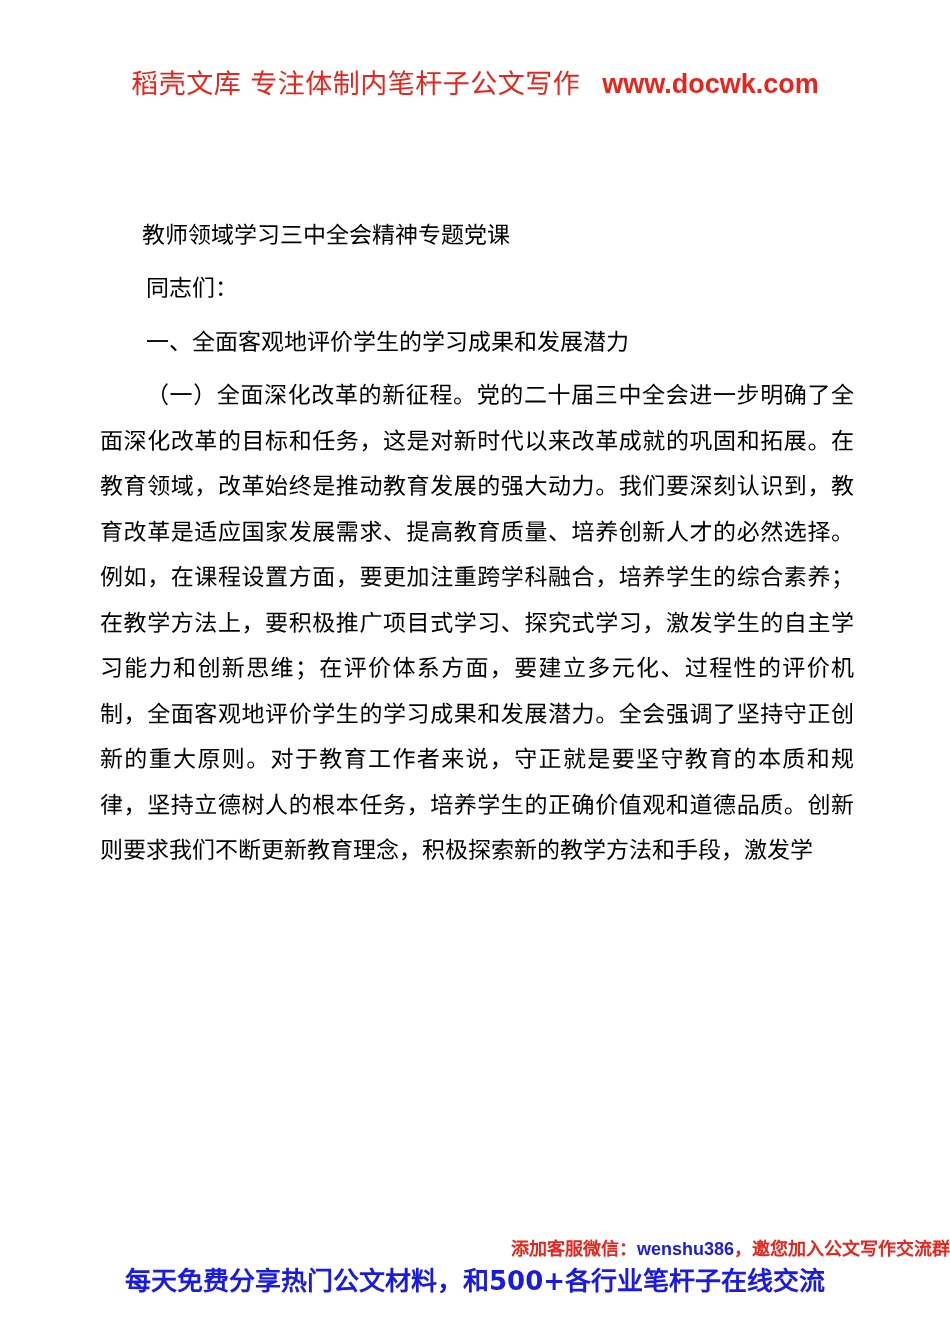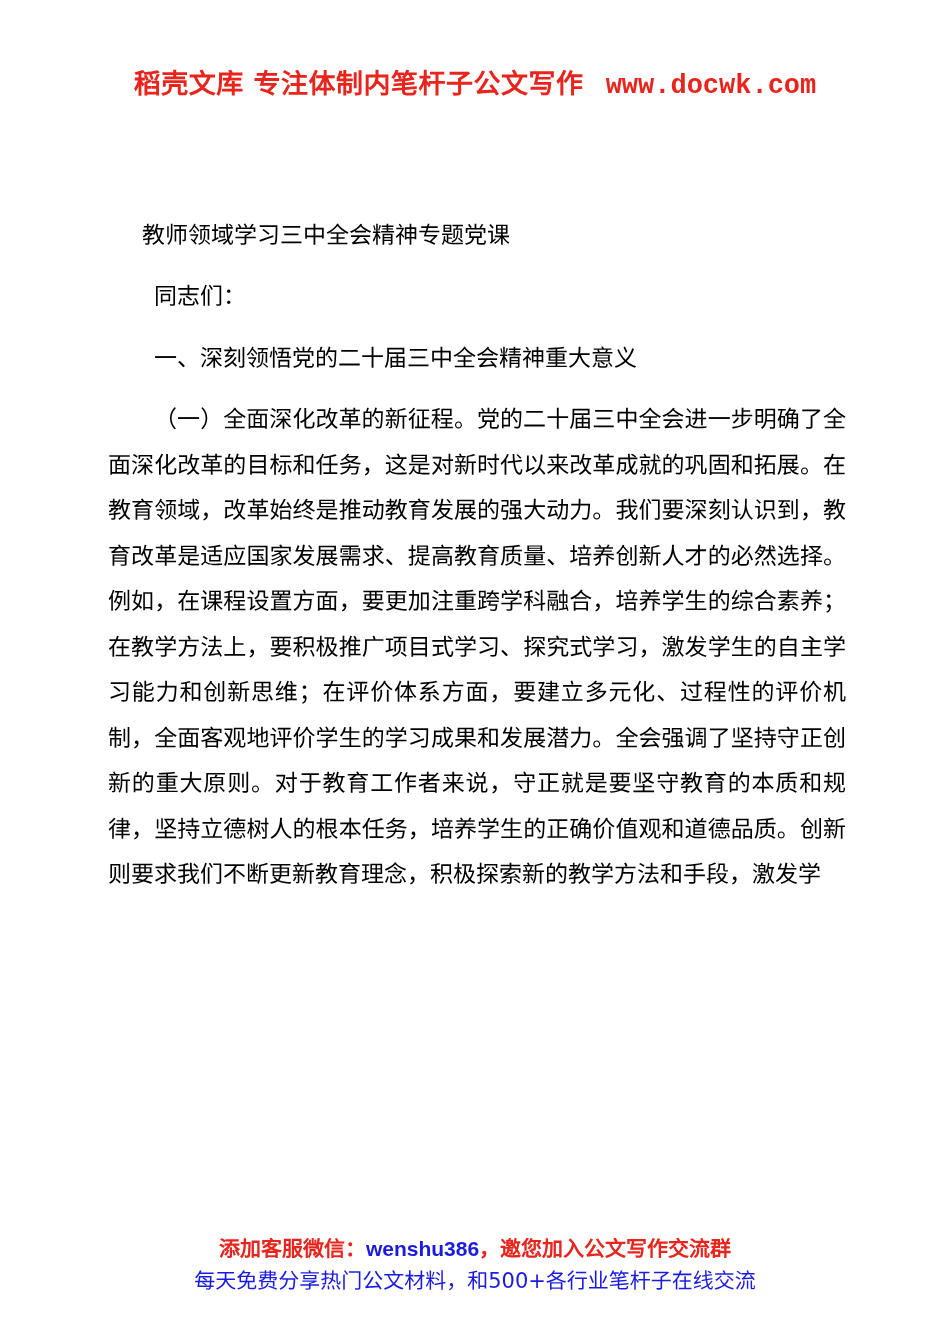--- a/index.html
+++ b/index.html
@@ -23,30 +23,30 @@
   .header-band {
     position: absolute;
     top: 62px;
     left: 0;
     width: 950px;
     text-align: center;
     white-space: nowrap;
   }
   .header-cn {
     font-size: 27px;
-    font-weight: bold;
+    font-weight: normal;
     color: #e8241c;
     letter-spacing: 0.5px;
     font-family: "DejaVu Sans", "Liberation Sans", sans-serif;
   }
   .header-url {
     font-size: 27px;
     font-weight: bold;
     color: #e8241c;
-    font-family: Liberation Mono, monospace;
+    font-family: Liberation Sans, sans-serif;
     margin-left: 22px;
   }
 
   
   .doc-body {
     position: absolute;
     top: 212px;
     left: 92px;
     width: 770px;
   }
@@ -56,67 +56,68 @@
     color: #000000;
     text-indent: 50px;
     margin: 0 0 0 0;
     font-family: "DejaVu Sans", "Liberation Sans", sans-serif;
   }
   .para {
     font-size: 23px;
     line-height: 45.5px;
     color: #000000;
     text-indent: 46px;
-    margin: 16px;
+    margin: 8px;
     text-align: justify;
     text-justify: inter-ideograph;
     font-family: "DejaVu Sans", "Liberation Sans", sans-serif;
   }
 
   
   .footer {
     position: absolute;
     left: 0;
     top: 1234px;
     width: 950px;
     text-align: center;
     white-space: nowrap;
   }
   .footer-line1 {
-    font-size: 21px;
+    font-size: 18px;
     font-weight: bold;
     color: #e8241c;
     line-height: 30px;
     font-family: "DejaVu Sans", "Liberation Sans", sans-serif;
+    text-align: right;
   }
   .footer-line1 .wechat-id {
     color: #1a1ae0;
     font-family: "Liberation Sans", sans-serif;
   }
   .footer-line2 {
-    font-size: 21px;
-    font-weight: normal;
+    font-size: 26px;
+    font-weight: bold;
     color: #1a1ae0;
     line-height: 34px;
     font-family: "DejaVu Sans", "Liberation Sans", sans-serif;
   }
 </style>
 </head>
 <body>
 
 <div class="page">
 
   <div class="header-band">
     <span class="header-cn">稻壳文库 专注体制内笔杆子公文写作</span><span class="header-url">www.docwk.com</span>
   </div>
 
   <div class="doc-body">
     <p class="doc-title">教师领域学习三中全会精神专题党课</p>
     <p class="para">同志们：</p>
-    <p class="para">一、深刻领悟党的二十届三中全会精神重大意义</p>
+    <p class="para">一、全面客观地评价学生的学习成果和发展潜力</p>
     <p class="para">（一）全面深化改革的新征程。党的二十届三中全会进一步明确了全面深化改革的目标和任务，这是对新时代以来改革成就的巩固和拓展。在教育领域，改革始终是推动教育发展的强大动力。我们要深刻认识到，教育改革是适应国家发展需求、提高教育质量、培养创新人才的必然选择。例如，在课程设置方面，要更加注重跨学科融合，培养学生的综合素养；在教学方法上，要积极推广项目式学习、探究式学习，激发学生的自主学习能力和创新思维；在评价体系方面，要建立多元化、过程性的评价机制，全面客观地评价学生的学习成果和发展潜力。全会强调了坚持守正创新的重大原则。对于教育工作者来说，守正就是要坚守教育的本质和规律，坚持立德树人的根本任务，培养学生的正确价值观和道德品质。创新则要求我们不断更新教育理念，积极探索新的教学方法和手段，激发学</p>
   </div>
 
   <div class="footer">
     <div class="footer-line1">
       <span>添加客服微信：</span><span class="wechat-id">wenshu386</span><span>，邀您加入公文写作交流群</span>
     </div>
     <div class="footer-line2">每天免费分享热门公文材料，和500+各行业笔杆子在线交流</div>
   </div>
 

